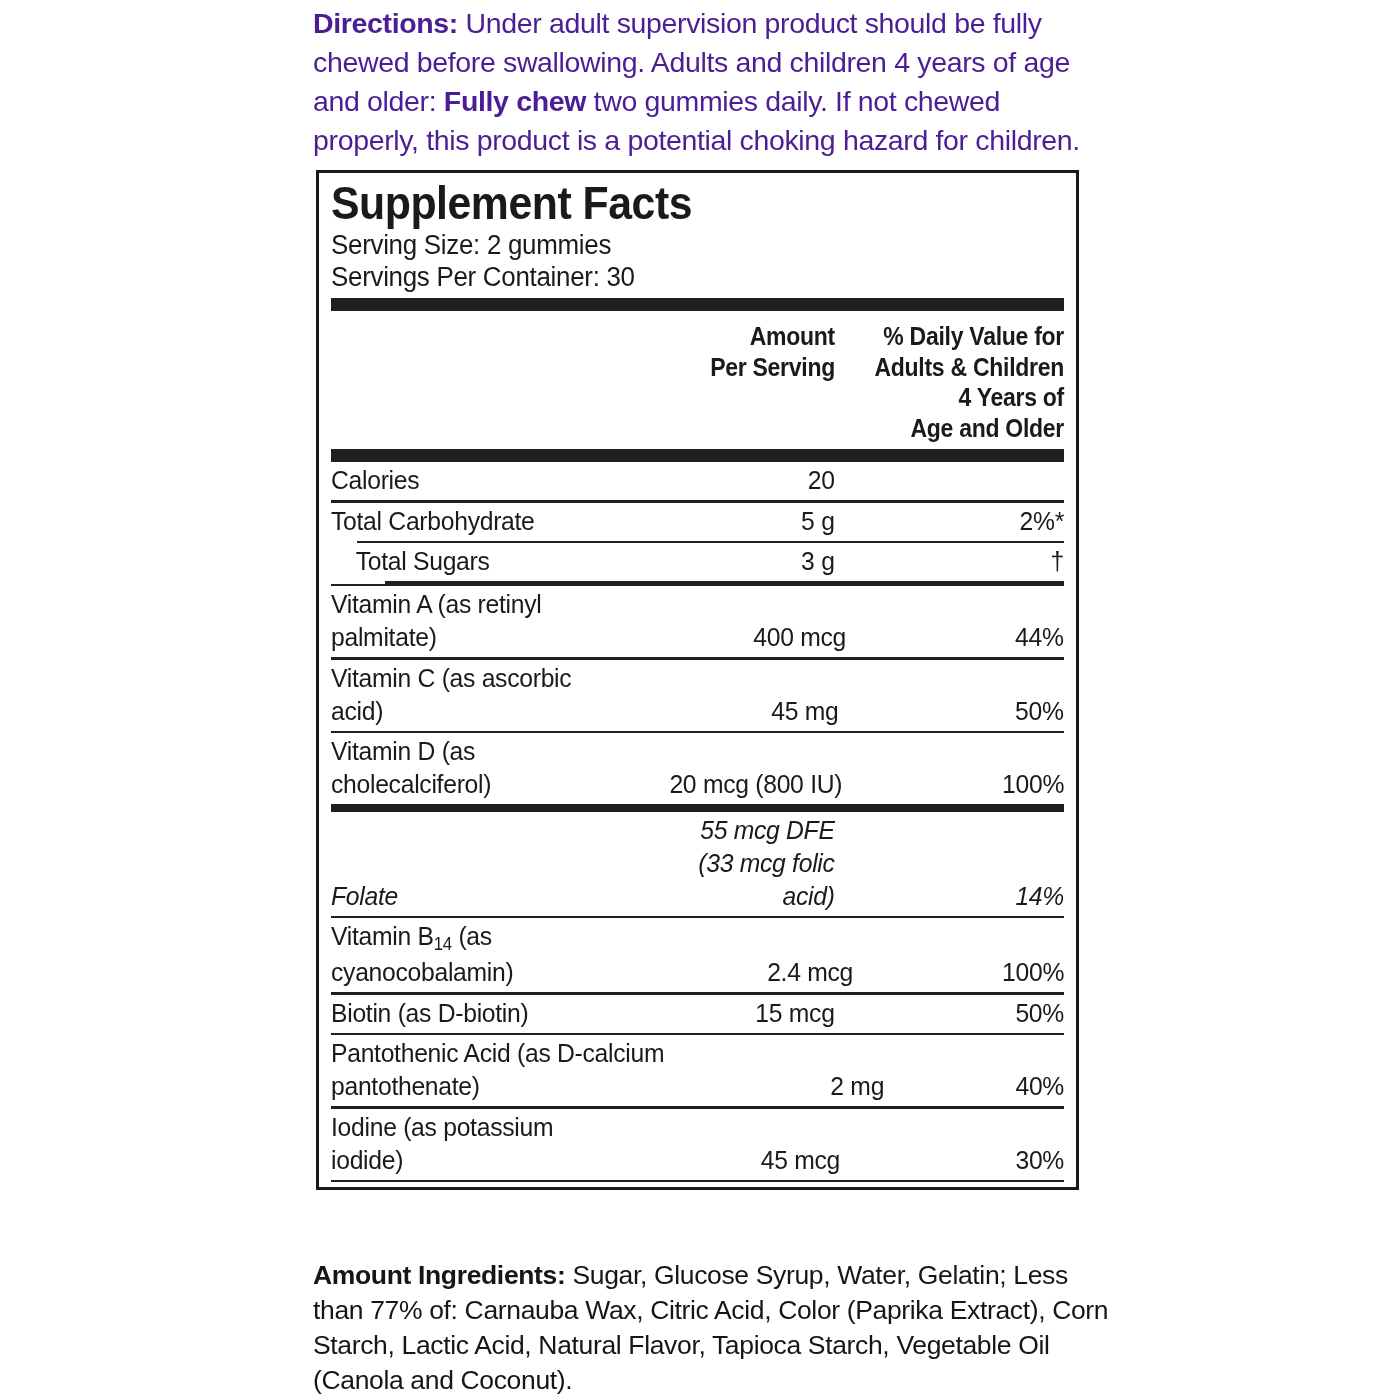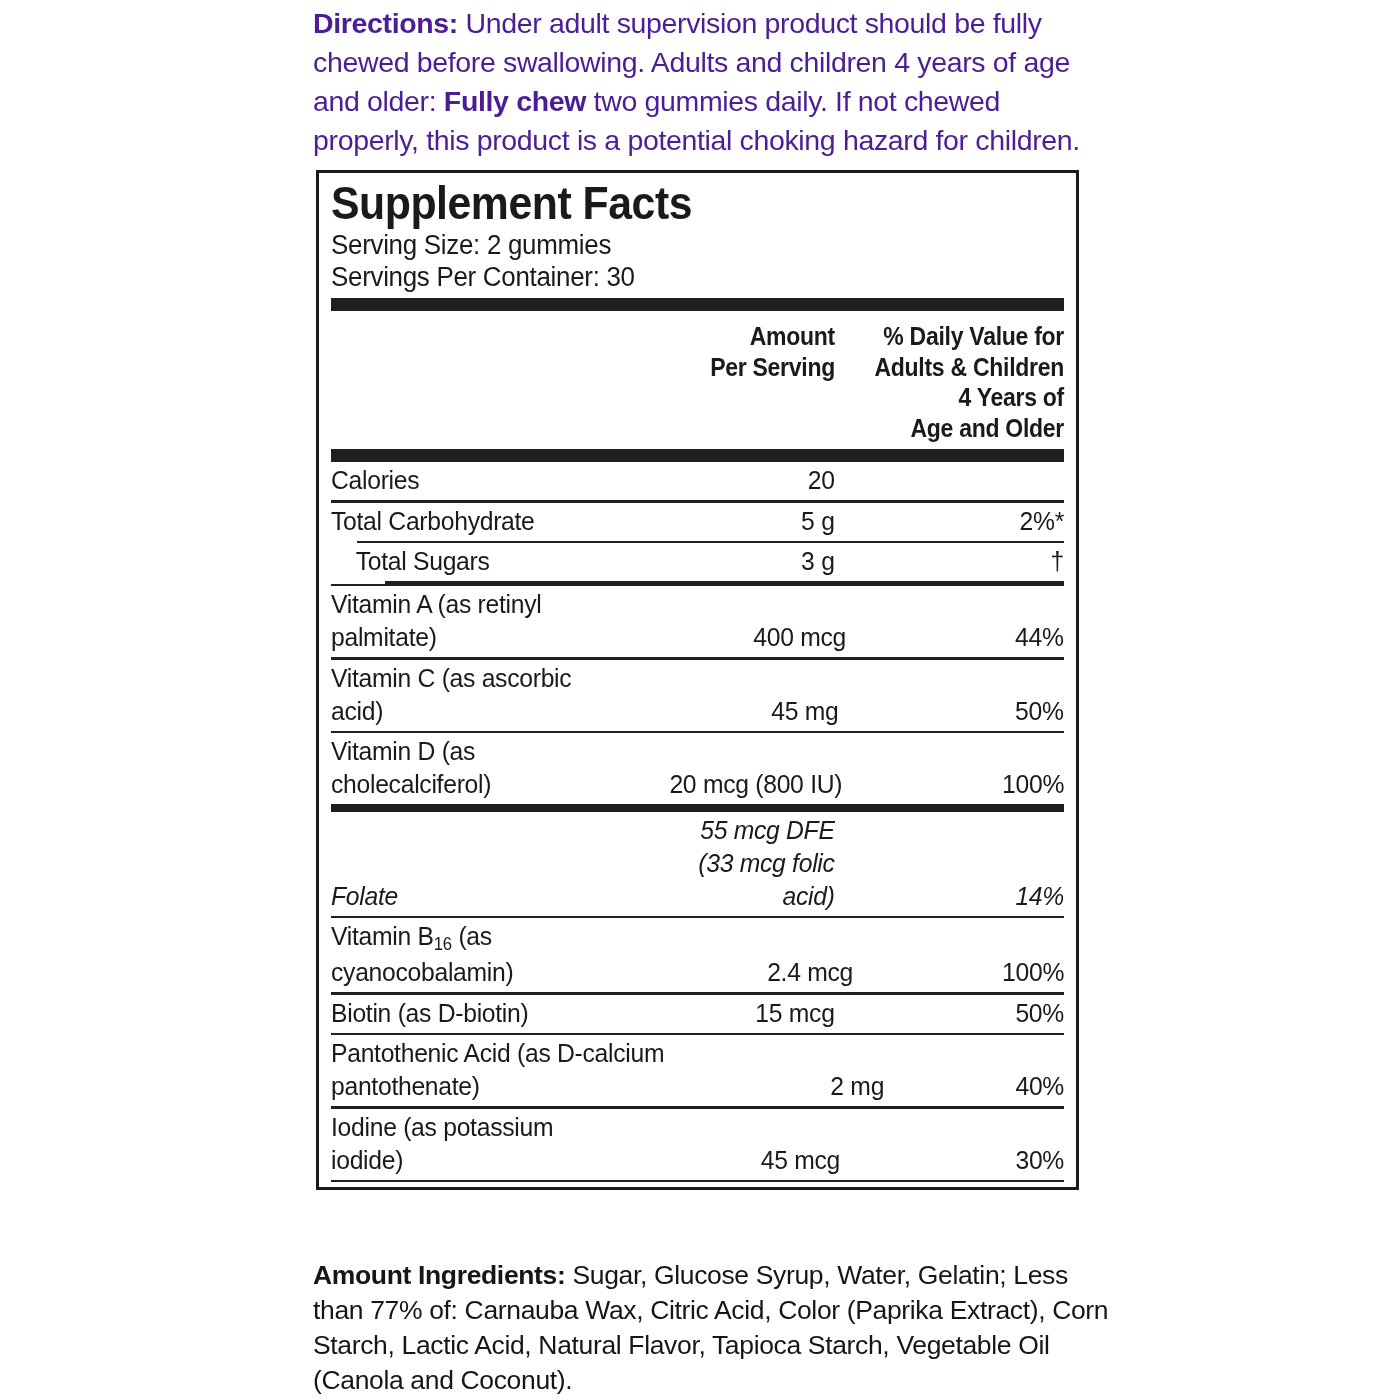--- a/index.html
+++ b/index.html
@@ -189,21 +189,21 @@
       <div class="rule"></div>
       <div class="rule"></div>
       <div class="row tall">
         <div class="nm">Folate</div>
         <div class="amt">55 mcg DFE
 (33 mcg folic acid)</div>
         <div class="dv">14%</div>
       </div>
       <div class="rule"></div>
       <div class="row">
-        <div class="nm"><span>Vitamin B</span><sub>16</sub><span> (as cyanocobalamin)</span></div>
+        <div class="nm"><span>Vitamin B</span><sub>14</sub><span> (as cyanocobalamin)</span></div>
         <div class="amt">2.4 mcg</div>
         <div class="dv">100%</div>
       </div>
       <div class="rule"></div>
       <div class="row">
         <div class="nm">Biotin (as D-biotin)</div>
         <div class="amt">15 mcg</div>
         <div class="dv">50%</div>
       </div>
       <div class="rule"></div>

